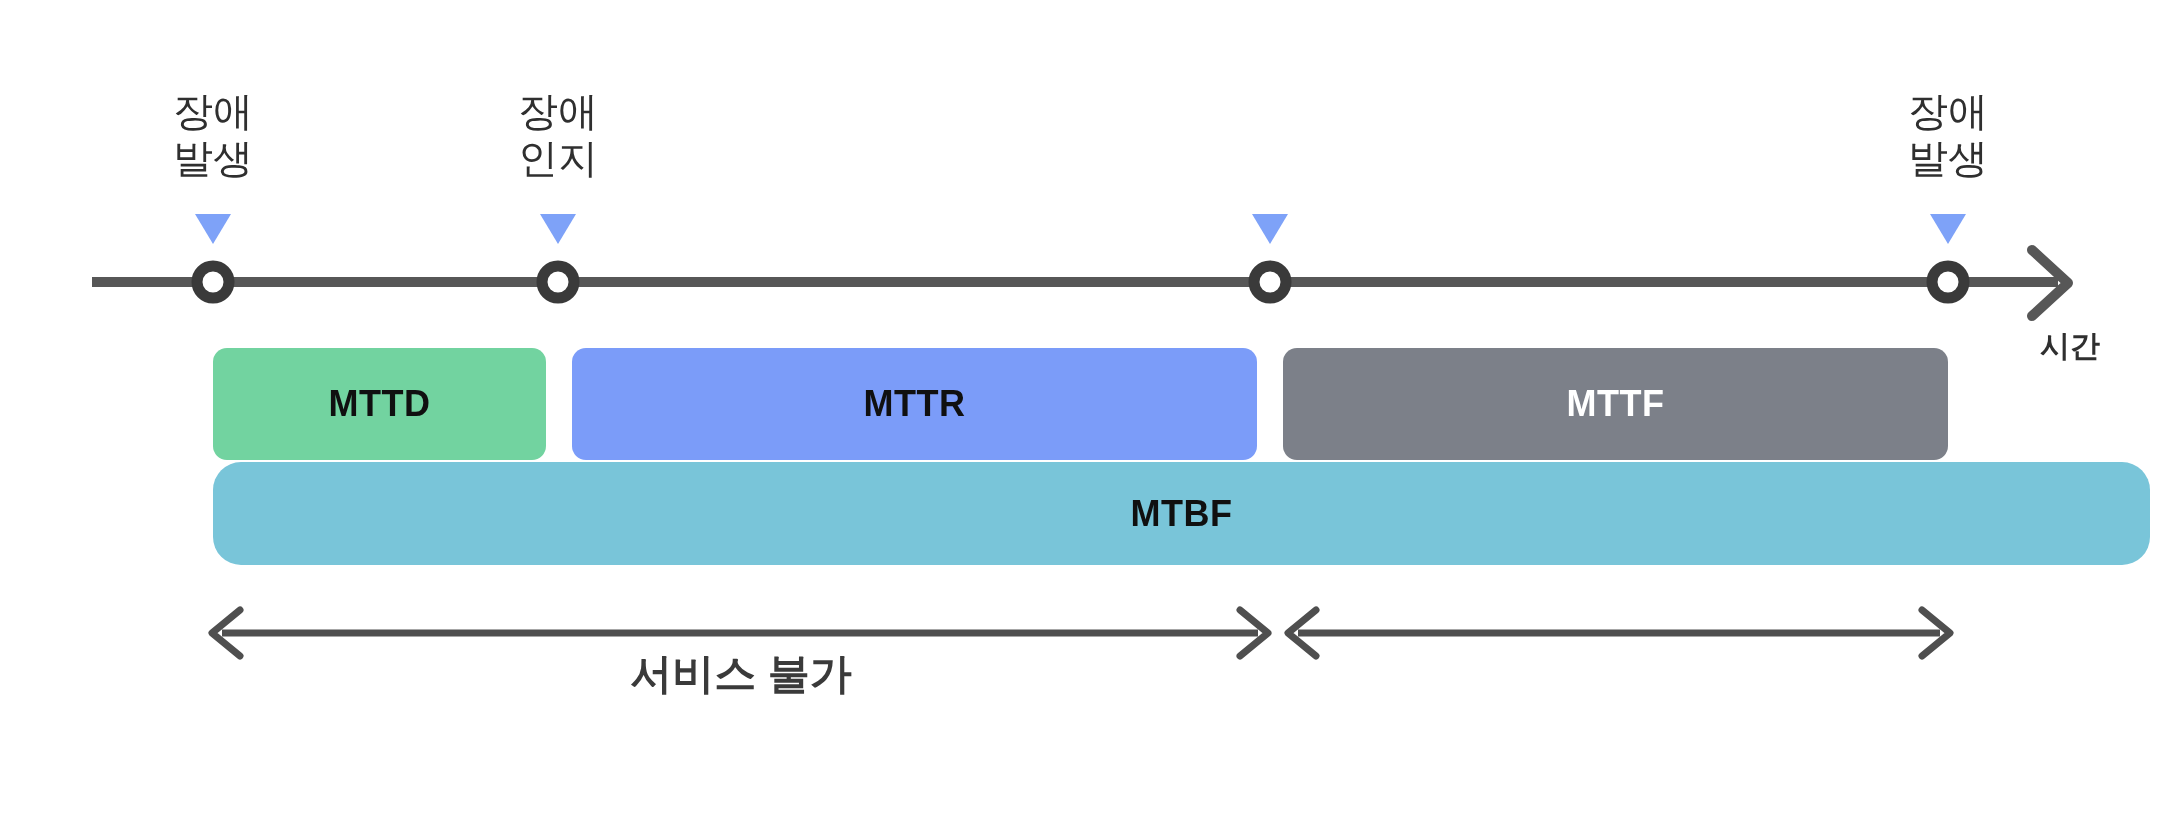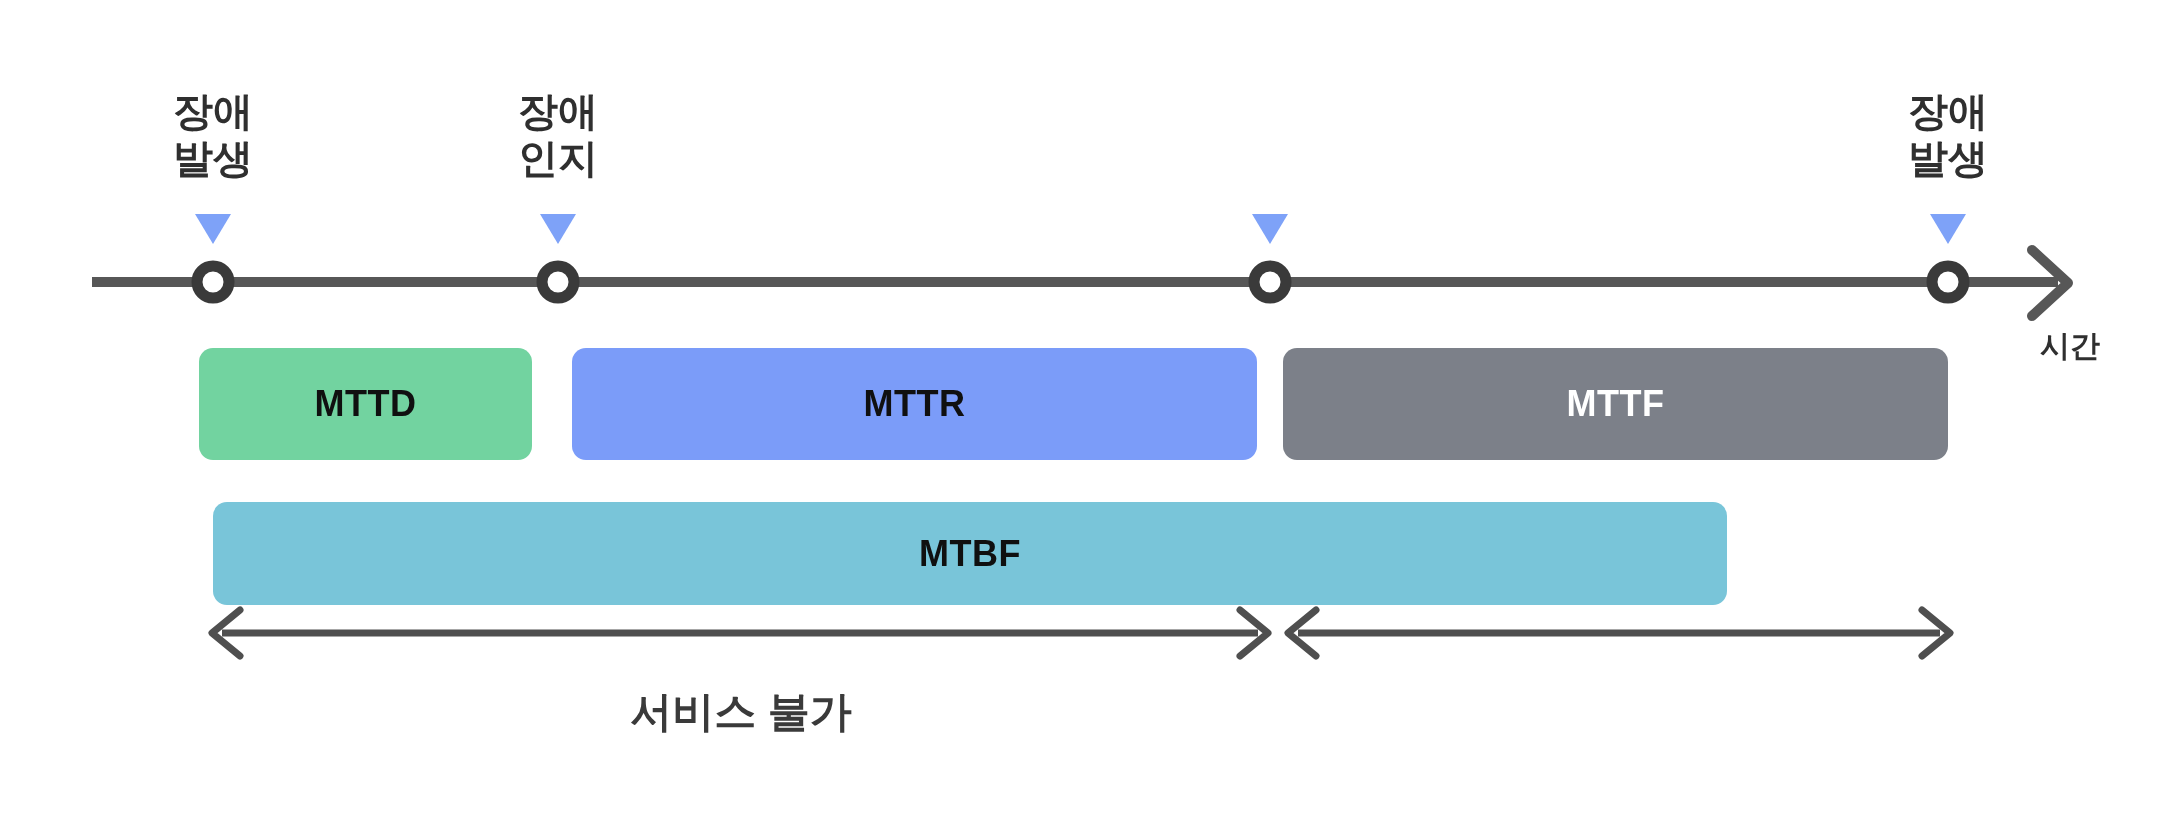--- a/index.html
+++ b/index.html
@@ -19,55 +19,55 @@
     position: absolute;
     left: 0;
     top: 0;
   }
   .milestone-label {
     position: absolute;
     top: 88px;
     transform: translateX(-50%);
     text-align: center;
     font-size: 40px;
-    font-weight: 700;
+    font-weight: 400;
     line-height: 47px;
     color: #2f2f2f;
     white-space: nowrap;
   }
   .bar {
     position: absolute;
     top: 348px;
     height: 112px;
     border-radius: 14px;
     display: flex;
     align-items: center;
     justify-content: center;
     font-size: 36px;
     font-weight: 800;
     letter-spacing: 0.5px;
     color: #101010;
   }
-  .bar.mttd { left: 199px; width: 333px; }
+  .bar.mttd { left: 213px; width: 333px; }
   .bar.mttr { left: 572px; width: 685px; }
   .bar.mttf { left: 1283px; width: 665px; color: #ffffff; }
-  .bar.mtbf { left: 213px; top: 502px; width: 1514px; height: 103px; }
+  .bar.mtbf { left: 213px; top: 462px; width: 1937px; height: 103px; border-radius: 28px; }
   .time-label {
     position: absolute;
     left: 2070px;
     top: 326px;
     transform: translateX(-50%);
     font-size: 30px;
     font-weight: 800;
     color: #2f2f2f;
     white-space: nowrap;
   }
   .span-label {
     position: absolute;
-    top: 684px;
+    top: 646px;
     transform: translateX(-50%);
     font-size: 42px;
     font-weight: 800;
     color: #3a3a3a;
     white-space: nowrap;
   }
   .span-label.unavailable { left: 741px; }
   .span-label.available  { left: 1619px; }
 </style>
 </head>

